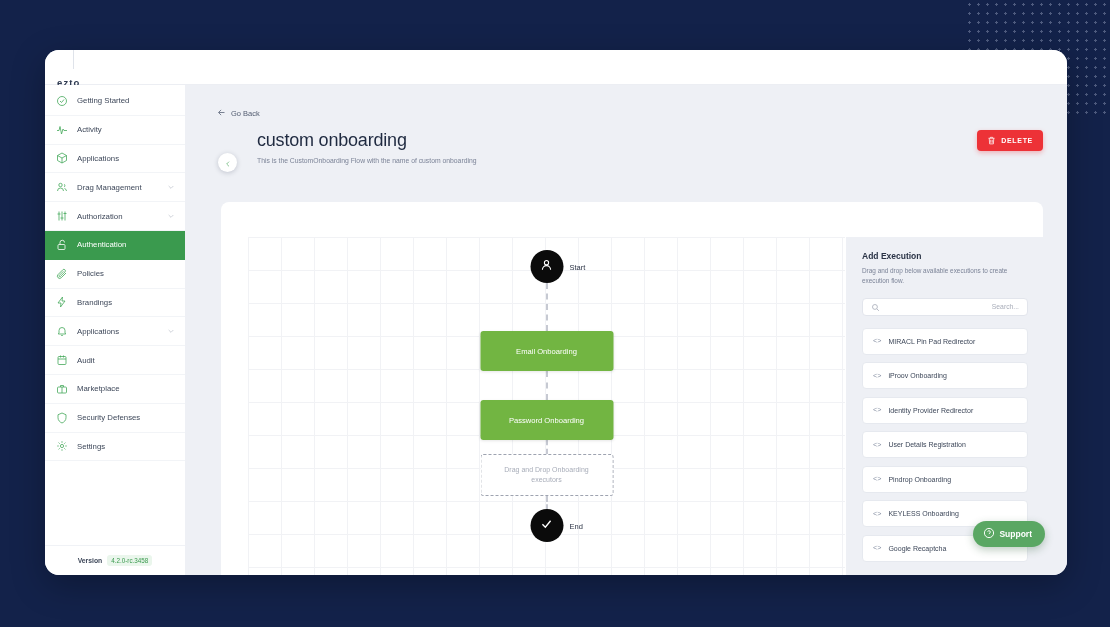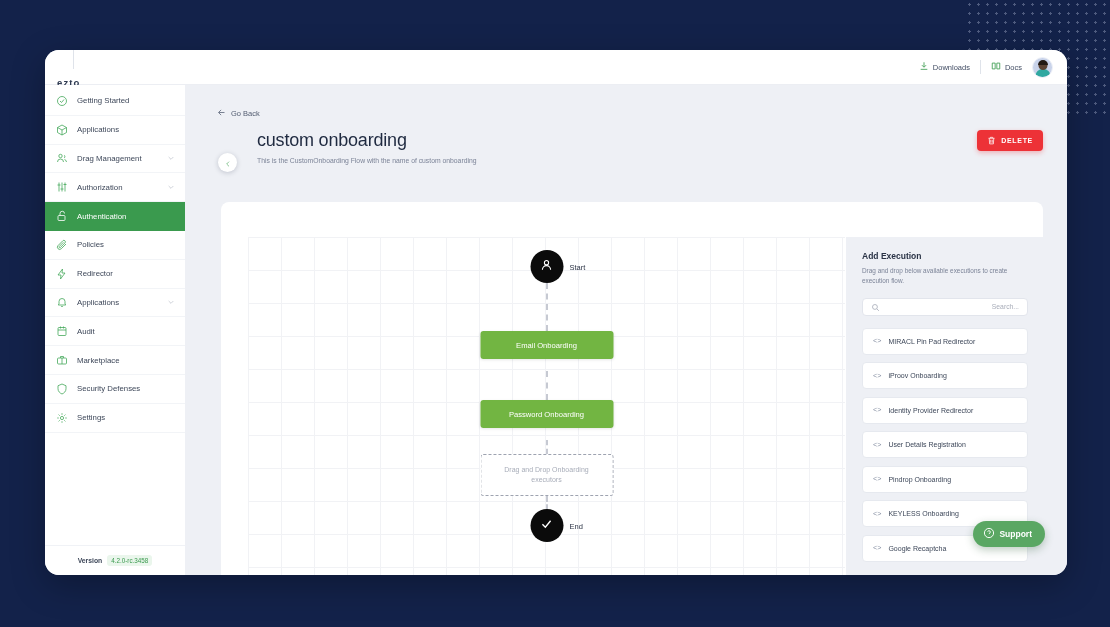--- a/index.html
+++ b/index.html
@@ -182,21 +182,21 @@
     background: #0b0b0b;
     display: flex; align-items: center; justify-content: center;
   }
   .node-caption {
     position: absolute;
     font-size: 7.5px; color: #2c3446;
     white-space: nowrap;
   }
   .node-box {
     position: absolute; left: 50%; transform: translateX(-50%);
-    width: 133px; height: 28px;
+    width: 133px; height: 40px;
     background: #72b542;
     border-radius: 3px;
     display: flex; align-items: center; justify-content: center;
     color: #ffffff; font-size: 7.6px;
     box-shadow: 0 1px 3px rgba(0,0,0,.10);
   }
   .drop-zone {
     position: absolute; left: 50%; transform: translateX(-50%);
     width: 133px; height: 42px;
     border: 1.4px dashed #9ea3b0;
@@ -285,59 +285,43 @@
         <div class="brand-name">ezto</div>
         <div class="brand-sub">Workspace</div>
       </span>
       <span class="switch-ico">
         <svg width="11" height="11" viewBox="0 0 24 24" fill="none" stroke="#6fb97c" stroke-width="2">
           <path d="M4 8 h13 l-3 -3 M20 16 h-13 l3 3"></path>
         </svg>
       </span>
     </div>
 
-    <div class="top-right">
-      <div class="top-link">
-        <span>
-          <svg width="10" height="10" viewBox="0 0 24 24" fill="none" stroke="#3a9a4e" stroke-width="2">
-            <path d="M12 3 v11 M7 10 l5 5 5-5 M4 20 h16"></path>
-          </svg>
-        </span>
-        <span>Downloads</span>
-      </div>
-      <span class="top-sep"></span>
-      <div class="top-link">
-        <span>
-          <svg width="10" height="10" viewBox="0 0 24 24" fill="none" stroke="#3a9a4e" stroke-width="2">
-            <path d="M3 5 h7 v14 h-7z M14 5 h7 v14 h-7z"></path>
-          </svg>
-        </span>
-        <span>Docs</span>
-      </div>
-      <div class="avatar">
-        <span class="body"></span>
-        <span class="head"></span>
-        <span class="hair"></span>
-      </div>
-    </div>
   </div>
 
   <div class="sidebar">
     <div class="nav">
 
       <div class="nav-item">
         <span class="ico">
           <svg width="12" height="12" viewBox="0 0 24 24">
               <circle cx="12" cy="12" r="9"></circle>
               <path d="M8 12 l3 3 5-6"></path>
             </svg>
         </span>
         <span class="lbl">Getting Started</span>
       </div>
 
+      <div class="nav-item">
+        <span class="ico">
+          <svg width="12" height="12" viewBox="0 0 24 24">
+              <path d="M2 13 h4 l2 -8 l3 15 l3 -10 l2 3 h6"></path>
+            </svg>
+        </span>
+        <span class="lbl">Activity</span>
+      </div>
 
       <div class="nav-item">
         <span class="ico">
           <svg width="12" height="12" viewBox="0 0 24 24">
               <path d="M12 2 l9 5 v10 l-9 5 l-9 -5 v-10z M3 7 l9 5 9 -5 M12 12 v10"></path>
             </svg>
         </span>
         <span class="lbl">Applications</span>
       </div>
 
@@ -389,21 +373,21 @@
         </span>
         <span class="lbl">Policies</span>
       </div>
 
       <div class="nav-item">
         <span class="ico">
           <svg width="12" height="12" viewBox="0 0 24 24">
               <path d="M13 2 L4 14 h6 l-1 8 9 -12 h-6z"></path>
             </svg>
         </span>
-        <span class="lbl">Redirector</span>
+        <span class="lbl">Brandings</span>
       </div>
 
       <div class="nav-item">
         <span class="ico">
           <svg width="12" height="12" viewBox="0 0 24 24">
               <path d="M6 16 v-5 a6 6 0 0 1 12 0 v5 l1.5 2 h-15z M10 20 a2.2 2.2 0 0 0 4 0"></path>
             </svg>
         </span>
         <span class="lbl">Applications</span>
         <span class="chev">

